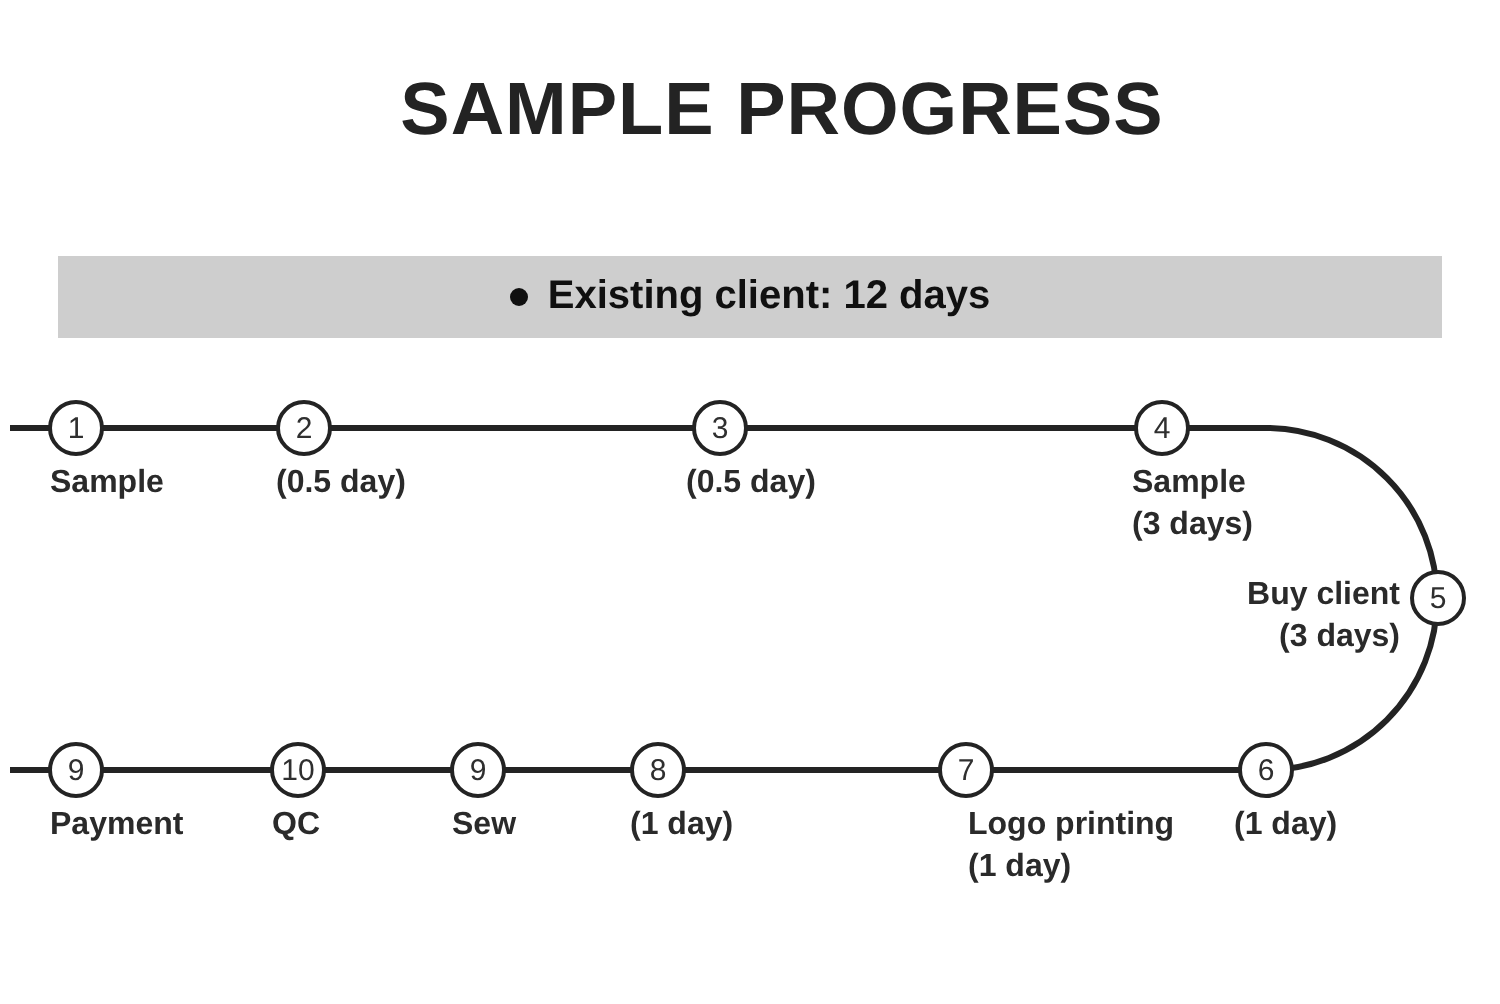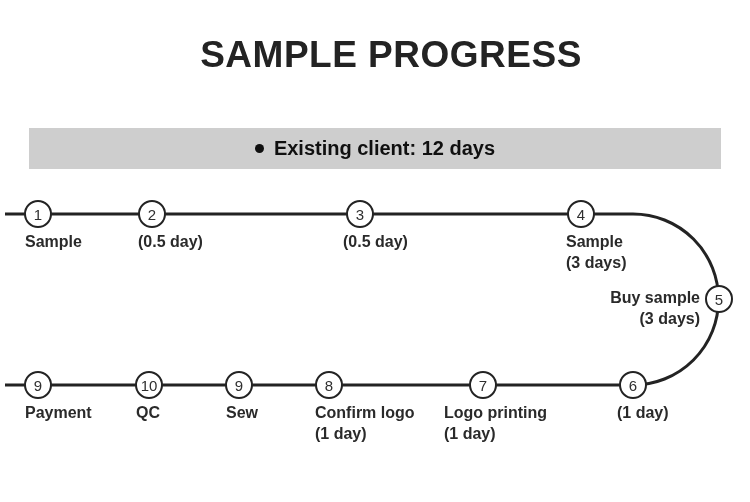--- a/index.html
+++ b/index.html
@@ -157,32 +157,31 @@
   <div>(0.5 day)</div>
 </div>
 <div class="label" style="left:343px; top:231px">
   <div>(0.5 day)</div>
 </div>
 <div class="label" style="left:566px; top:231px">
   <div>Sample</div>
   <div>(3 days)</div>
 </div>
 <div class="label right" style="right:50px; top:287px">
-  <div>Buy sample</div>
+  <div>Buy client</div>
   <div>(3 days)</div>
 </div>
 <div class="label" style="left:617px; top:402px">
   <div>(1 day)</div>
 </div>
-<div class="label" style="left:444px; top:402px">
+<div class="label" style="left:484px; top:402px">
   <div>Logo printing</div>
   <div>(1 day)</div>
 </div>
 <div class="label" style="left:315px; top:402px">
-  <div>Confirm logo</div>
   <div>(1 day)</div>
 </div>
 <div class="label" style="left:226px; top:402px">
   <div>Sew</div>
 </div>
 <div class="label" style="left:136px; top:402px">
   <div>QC</div>
 </div>
 <div class="label" style="left:25px;  top:402px">
   <div>Payment</div>

